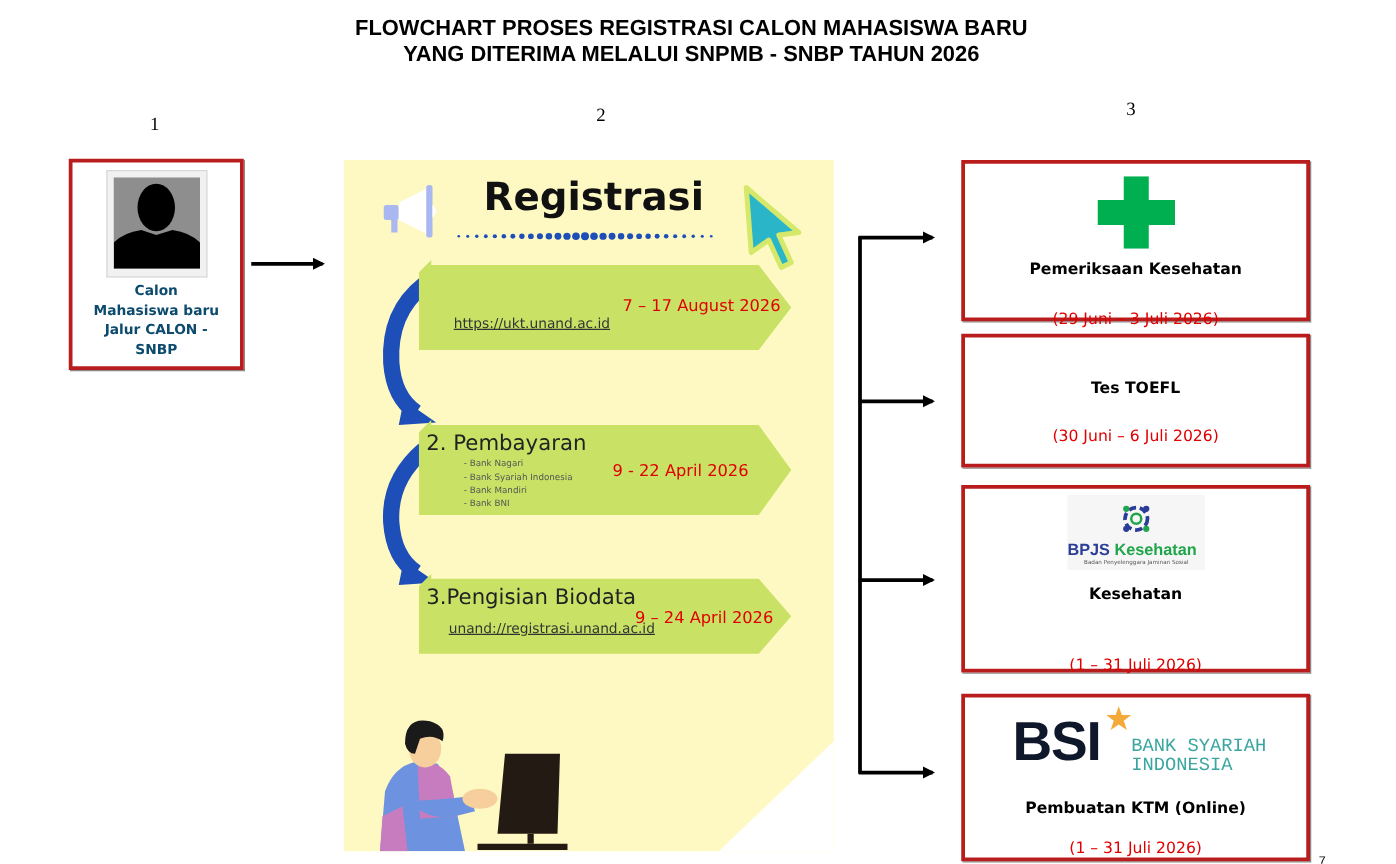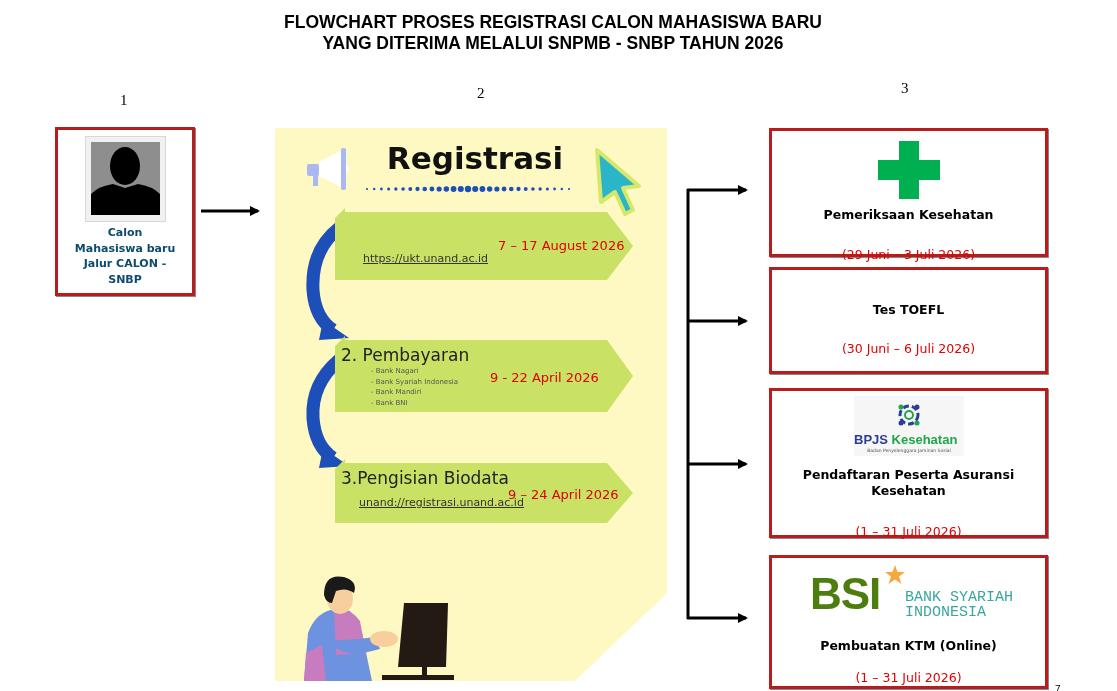--- a/index.html
+++ b/index.html
@@ -252,29 +252,28 @@
         <circle cx="21" cy="21" r="2.5" fill="#1fa54a"></circle>
       <circle cx="21" cy="5" r="2.5" fill="#2b3d97"></circle>
         <circle cx="5" cy="21" r="2.5" fill="#2b3d97"></circle>
     </svg>
     <div style="position:absolute; left:0; width:110px; top:36px; font-family:'Liberation Sans',sans-serif; font-size:13px; font-weight:bold;">
       <span style="color:#2b3d97;">BPJS </span><span style="color:#1fa54a;">Kesehatan</span>
     </div>
     <div style="position:absolute; left:0; width:110px; top:52px; text-align:center; font-size:4.5px; color:#555;">Badan Penyelenggara Jaminan Sosial</div>
   </div>
   <div class="box-text-bold" style="position:absolute; left:0; width:273px; top:76px; line-height:16px;">
-    <div>Pendaftaran Peserta Asuransi</div>
     <div>Kesehatan</div>
   </div>
   <div class="box-date" style="position:absolute; left:0; width:273px; top:117px;">(1 – 31 Juli 2026)</div>
 </div>
 
 <div class="box" id="box-ktm">
   <div style="position:absolute; left:38px; top:6px; width:210px; height:60px;">
-    <div style="position:absolute; left:0; top:6px; font-family:'Liberation Sans',sans-serif; font-weight:bold; font-size:44px; line-height:48px; color:#4d7c0f; letter-spacing:-1px;">BSI</div>
+    <div style="position:absolute; left:0; top:6px; font-family:'Liberation Sans',sans-serif; font-weight:bold; font-size:44px; line-height:48px; color:#0f172a; letter-spacing:-1px;">BSI</div>
     <svg style="position:absolute; left:74px; top:0px;" width="22" height="22" viewBox="0 0 22 22">
       <path d="M11,1 L13.5,8 L21,8 L15,12.5 L17.5,20 L11,15.5 L4.5,20 L7,12.5 L1,8 L8.5,8 Z" fill="#f4a93a"></path>
     </svg>
     <div style="position:absolute; left:95px; top:26px; font-family:Liberation Mono, monospace; font-size:15px; line-height:15px; color:#3aa6a0;">
       <div>BANK SYARIAH</div>
       <div>INDONESIA</div>
     </div>
   </div>
   <div class="box-text-bold" style="position:absolute; left:0; width:273px; top:80px;">Pembuatan KTM (Online)</div>
   <div class="box-date" style="position:absolute; left:0; width:273px; top:96px;">(1 – 31 Juli 2026)</div>

